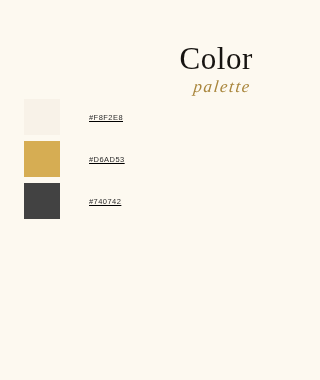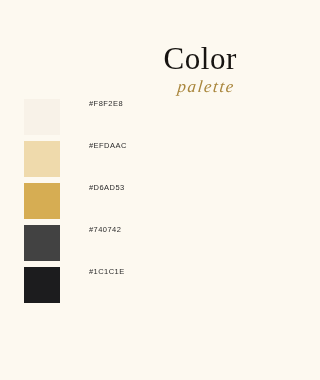--- a/index.html
+++ b/index.html
@@ -14,21 +14,21 @@
   body {
     background: #FDF9F0;
     font-family: "Liberation Sans", sans-serif;
     position: relative;
   }
 
   
   .title-block {
     position: absolute;
     top: 44px;
-    right: 33px;
+    right: 17px;
     width: 160px;
     text-align: right;
   }
 
   .title-main {
     display: block;
     font-family: "Liberation Serif", "DejaVu Serif", serif;
     font-size: 31px;
     line-height: 30px;
     letter-spacing: 0.6px;
@@ -56,23 +56,24 @@
   
   .swatch-list {
     position: absolute;
     left: 24px;
     top: 99px;
     width: 222px;
   }
 
   .swatch-row {
     display: flex;
-    align-items: flex-start;
+    align-items: center;
     height: 36px;
     margin-bottom: 6px;
+    text-decoration: underline;
   }
 
   .swatch-chip {
     width: 36px;
     height: 36px;
     flex: 0 0 36px;
   }
 
   .swatch-hex {
     margin-left: 29px;
@@ -91,34 +92,26 @@
   <span class="title-script" style="color: rgb(169, 134, 60);">palette</span>
 </div>
 
 <div class="swatch-list">
 
   <div class="swatch-row">
     <div class="swatch-chip" style="background: rgb(248, 242, 232);"></div>
     <div class="swatch-hex">#F8F2E8</div>
   </div>
 
-  <div class="swatch-row">
-    <div class="swatch-chip" style="background: rgb(239, 218, 172);"></div>
-    <div class="swatch-hex">#EFDAAC</div>
-  </div>
 
   <div class="swatch-row">
     <div class="swatch-chip" style="background: rgb(214, 173, 83);"></div>
     <div class="swatch-hex">#D6AD53</div>
   </div>
 
 
   <div class="swatch-row">
     <div class="swatch-chip" style="background: rgb(66, 66, 66);"></div>
     <div class="swatch-hex">#740742</div>
   </div>
 
-  <div class="swatch-row">
-    <div class="swatch-chip" style="background: rgb(28, 28, 30);"></div>
-    <div class="swatch-hex">#1C1C1E</div>
-  </div>
 
 </div>
 
 </body></html>

